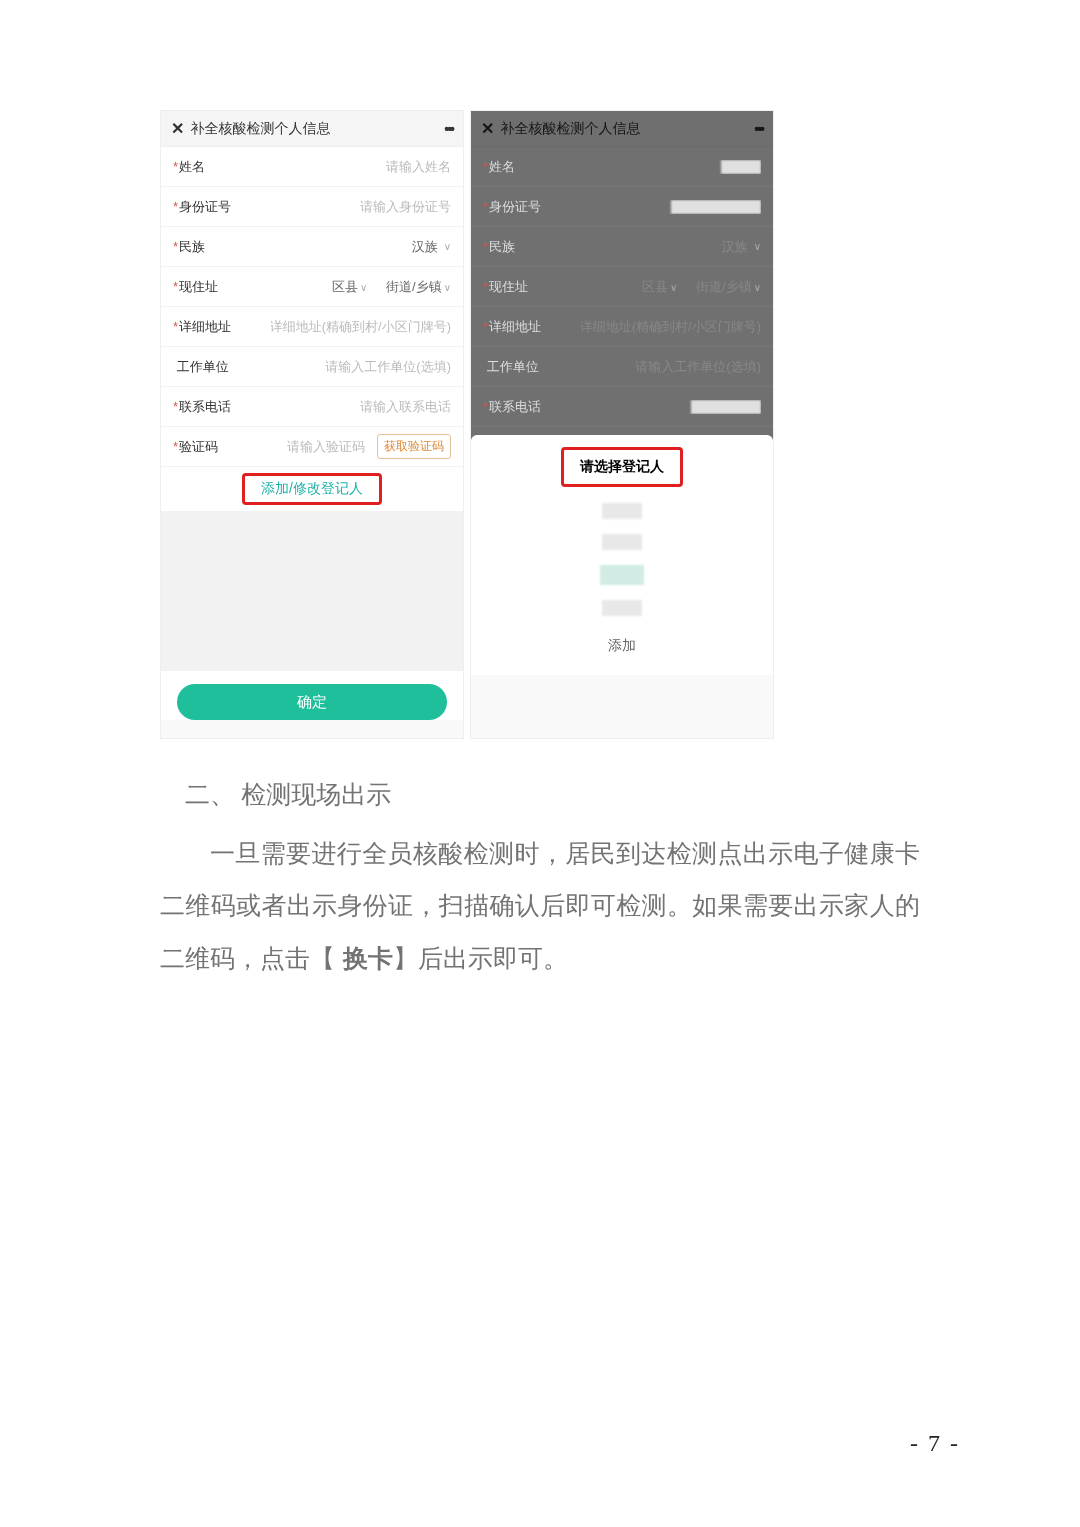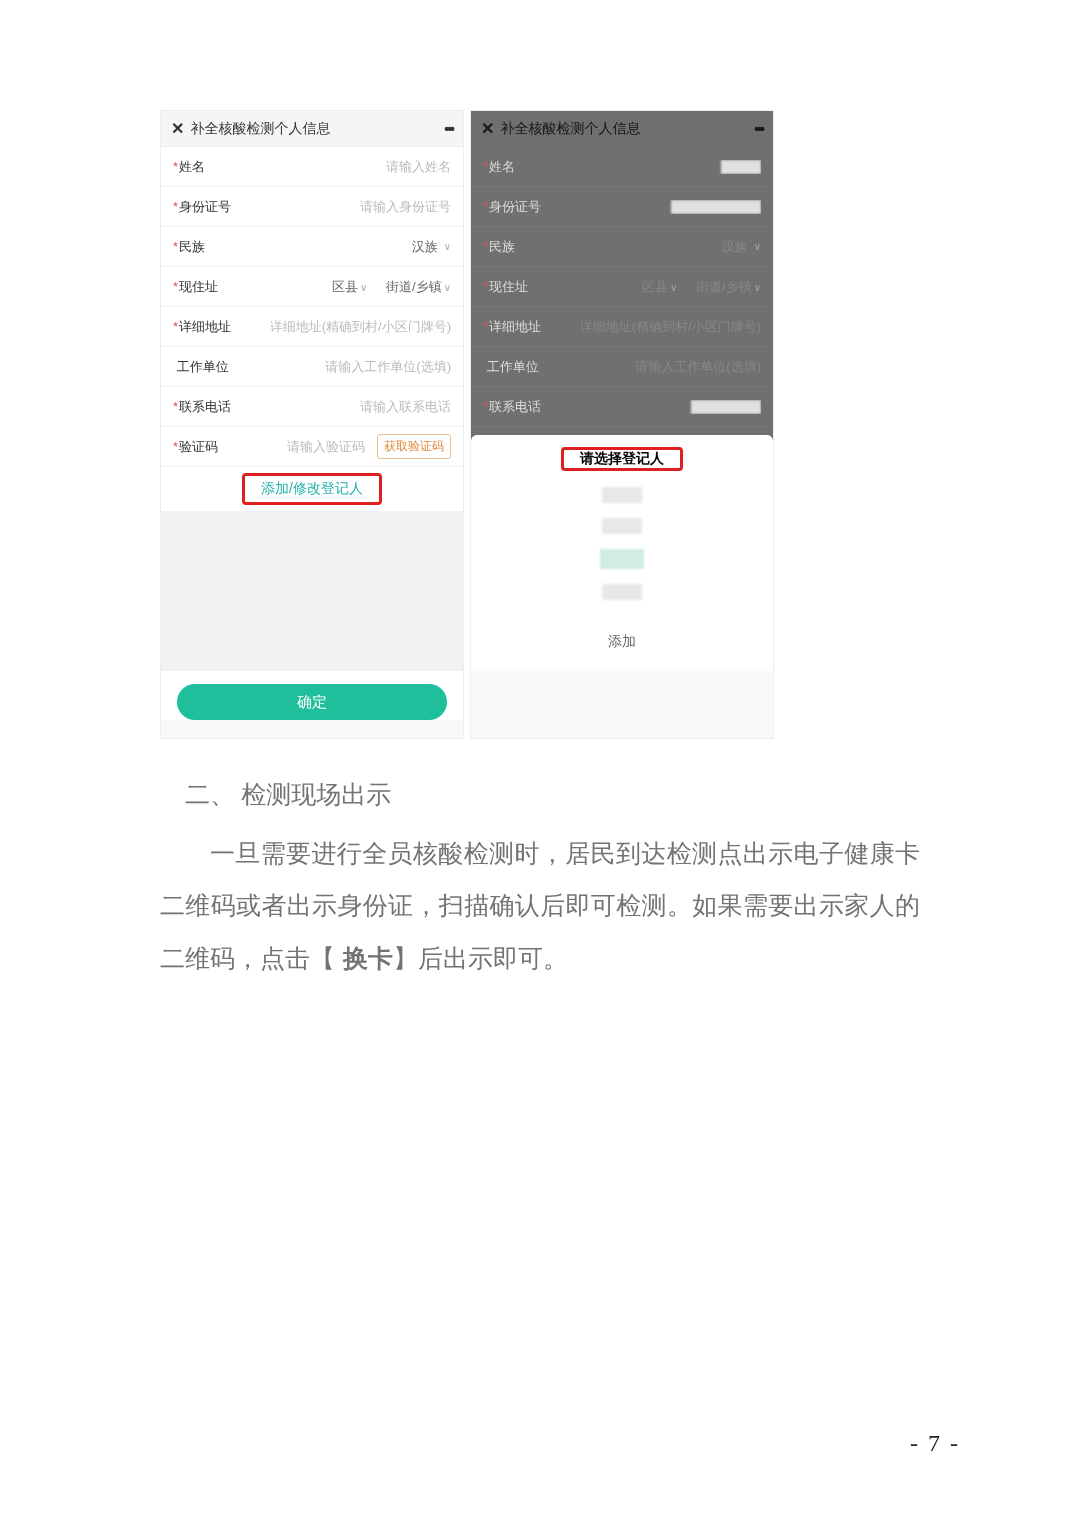--- a/index.html
+++ b/index.html
@@ -124,40 +124,40 @@
   }
   .sheet-title-row {
     display: flex;
     justify-content: center;
     margin-bottom: 10px;
   }
   .sheet-title {
     font-weight: bold;
     color: #000;
     font-size: 14px;
-    padding: 0 16px;
+    padding: 8px 16px;
   }
   .sheet-list {
     display: flex;
     flex-direction: column;
     align-items: center;
     gap: 3px;
   }
   .sheet-item {
     width: 40px;
     height: 16px;
     background: #e8e8e8;
     filter: blur(1px);
     margin: 6px 0;
   }
   .sheet-item.tall { height: 20px; width: 44px; }
   .sheet-add {
     color: #666;
     font-size: 14px;
-    margin-top: 24px;
+    margin-top: 12px;
   }
 
   
   .phone2 .form-rows-dark .form-row { background: transparent; border-bottom-color: rgba(255,255,255,0.06); }
   .phone2 .form-rows-dark .label { color: #ddd; }
   .phone2 .form-rows-dark .label .star { color: #d9534f; }
   .phone2 .form-rows-dark .value { color: #888; }
   .phone2 .form-rows-dark { position: relative; z-index: 1; }
   .phone2-bg { position: relative; height: 330px; overflow: hidden; }
 

